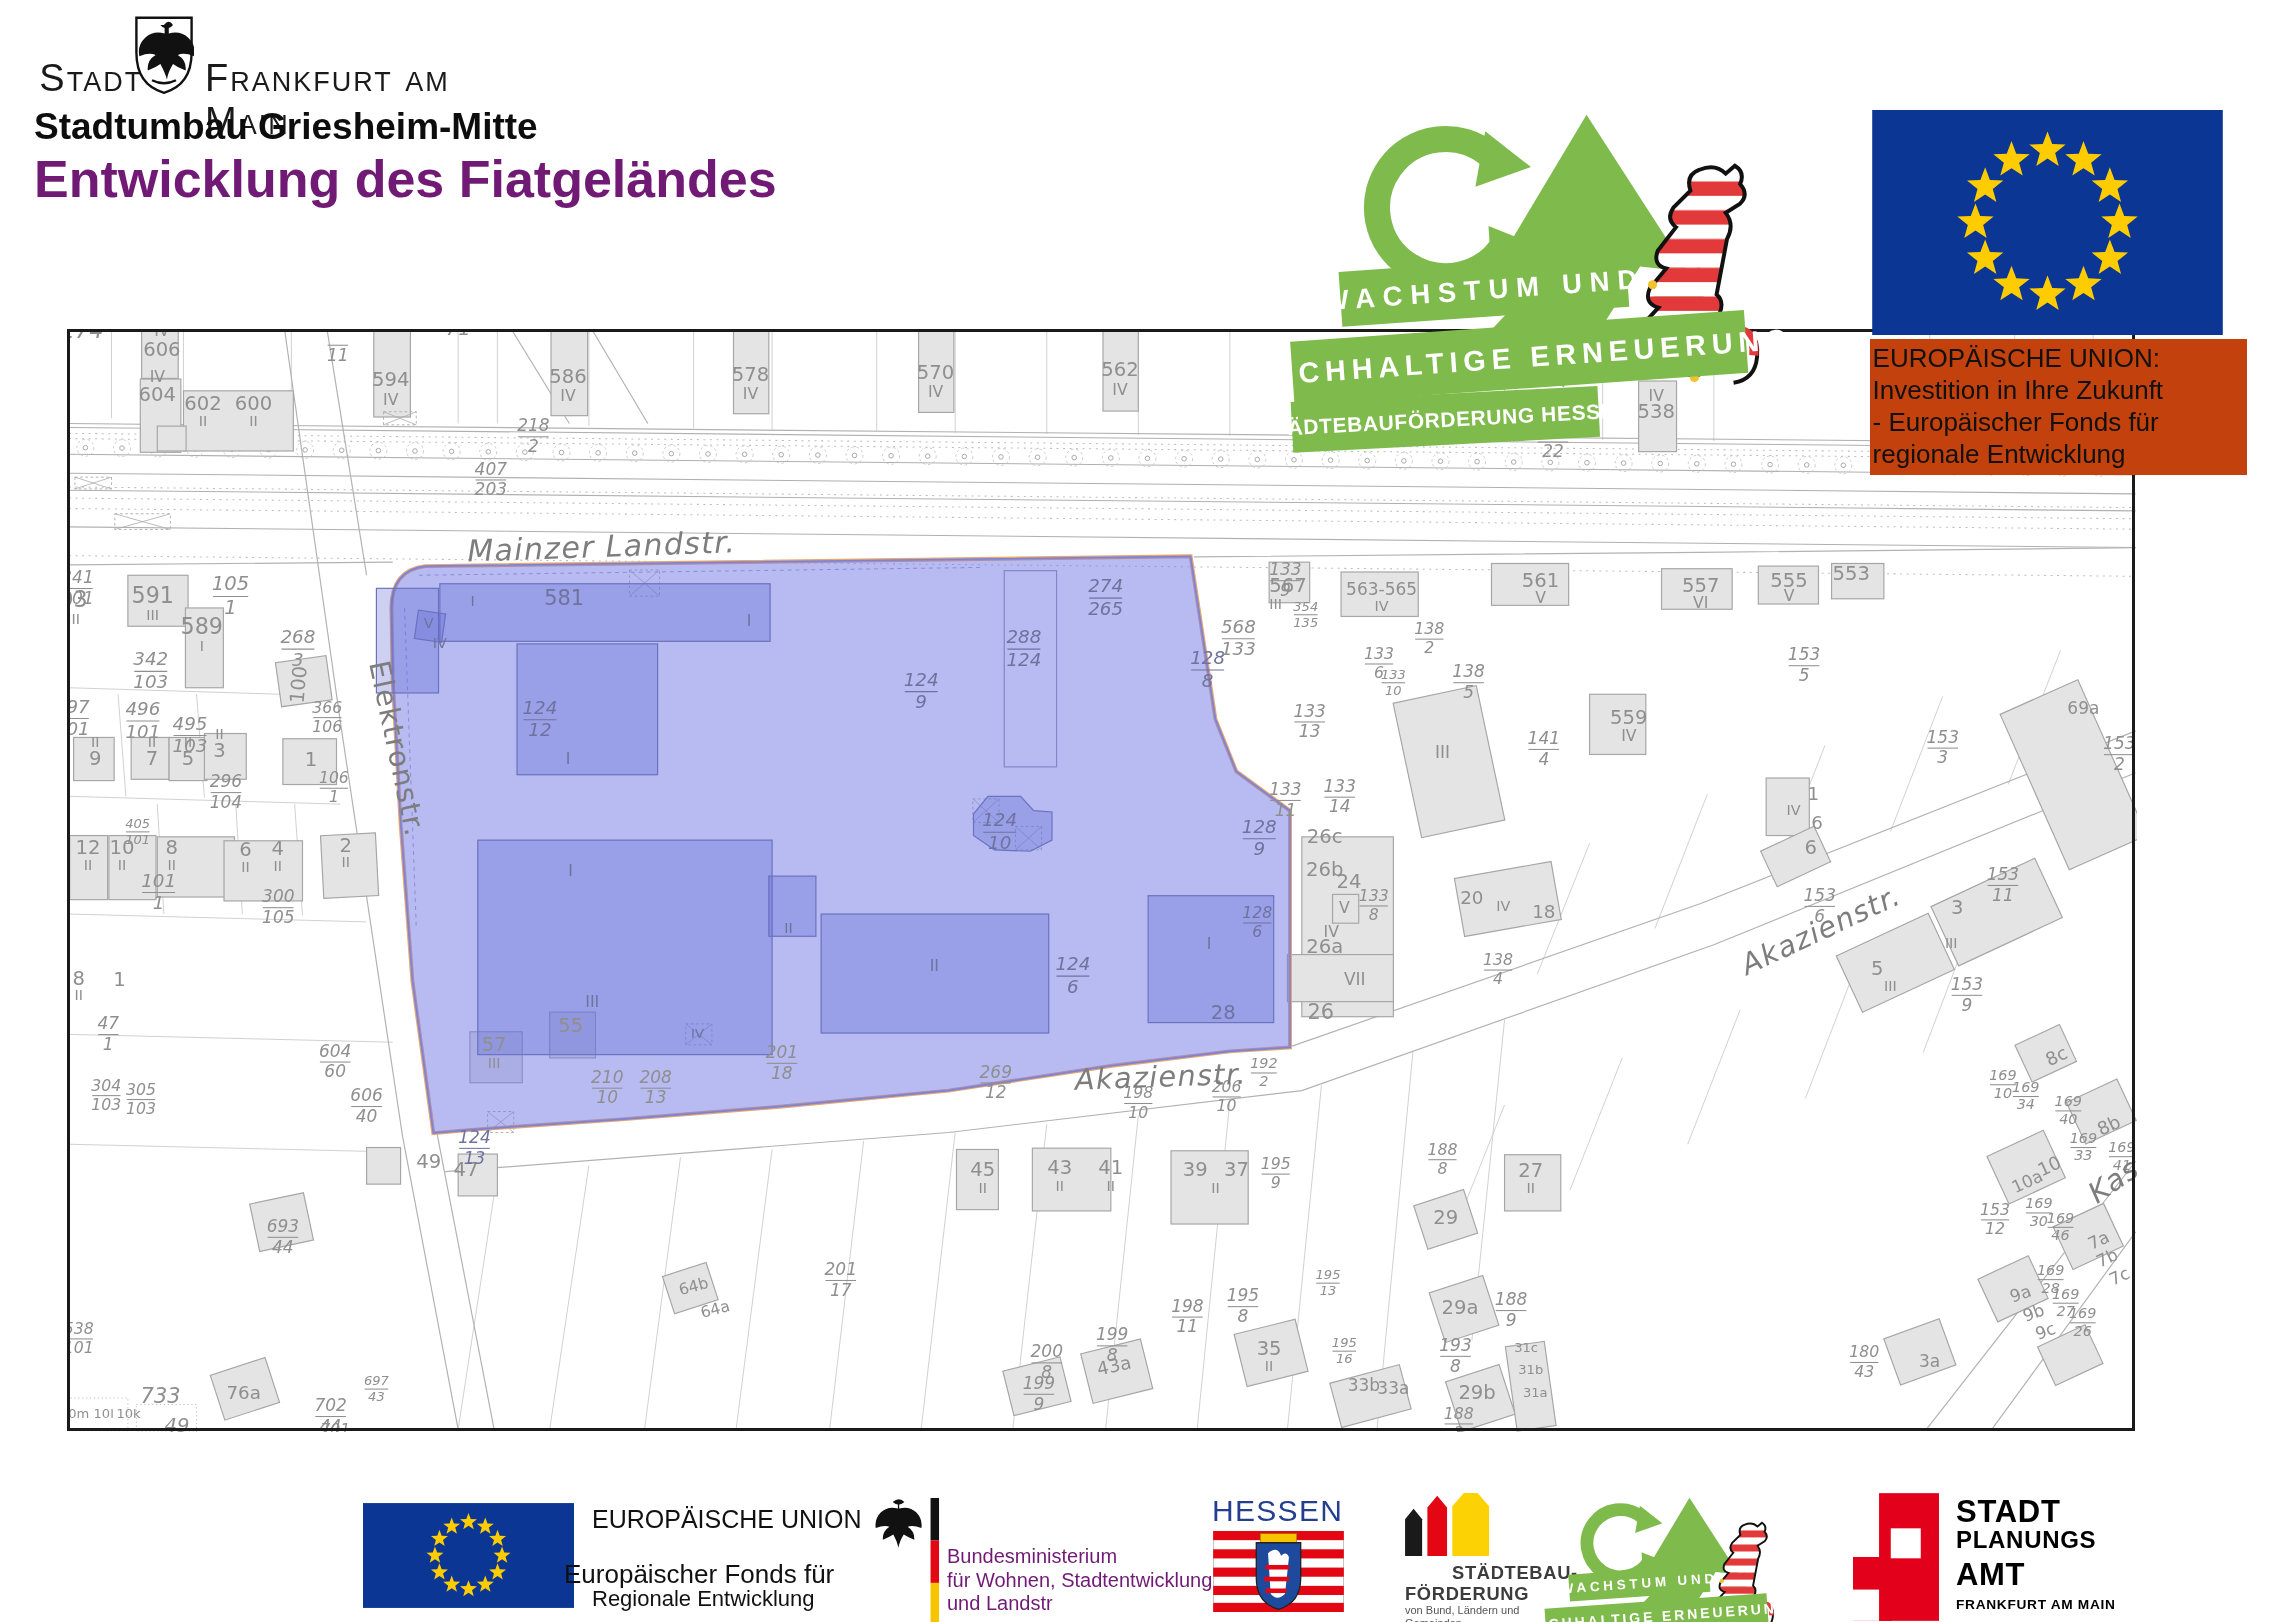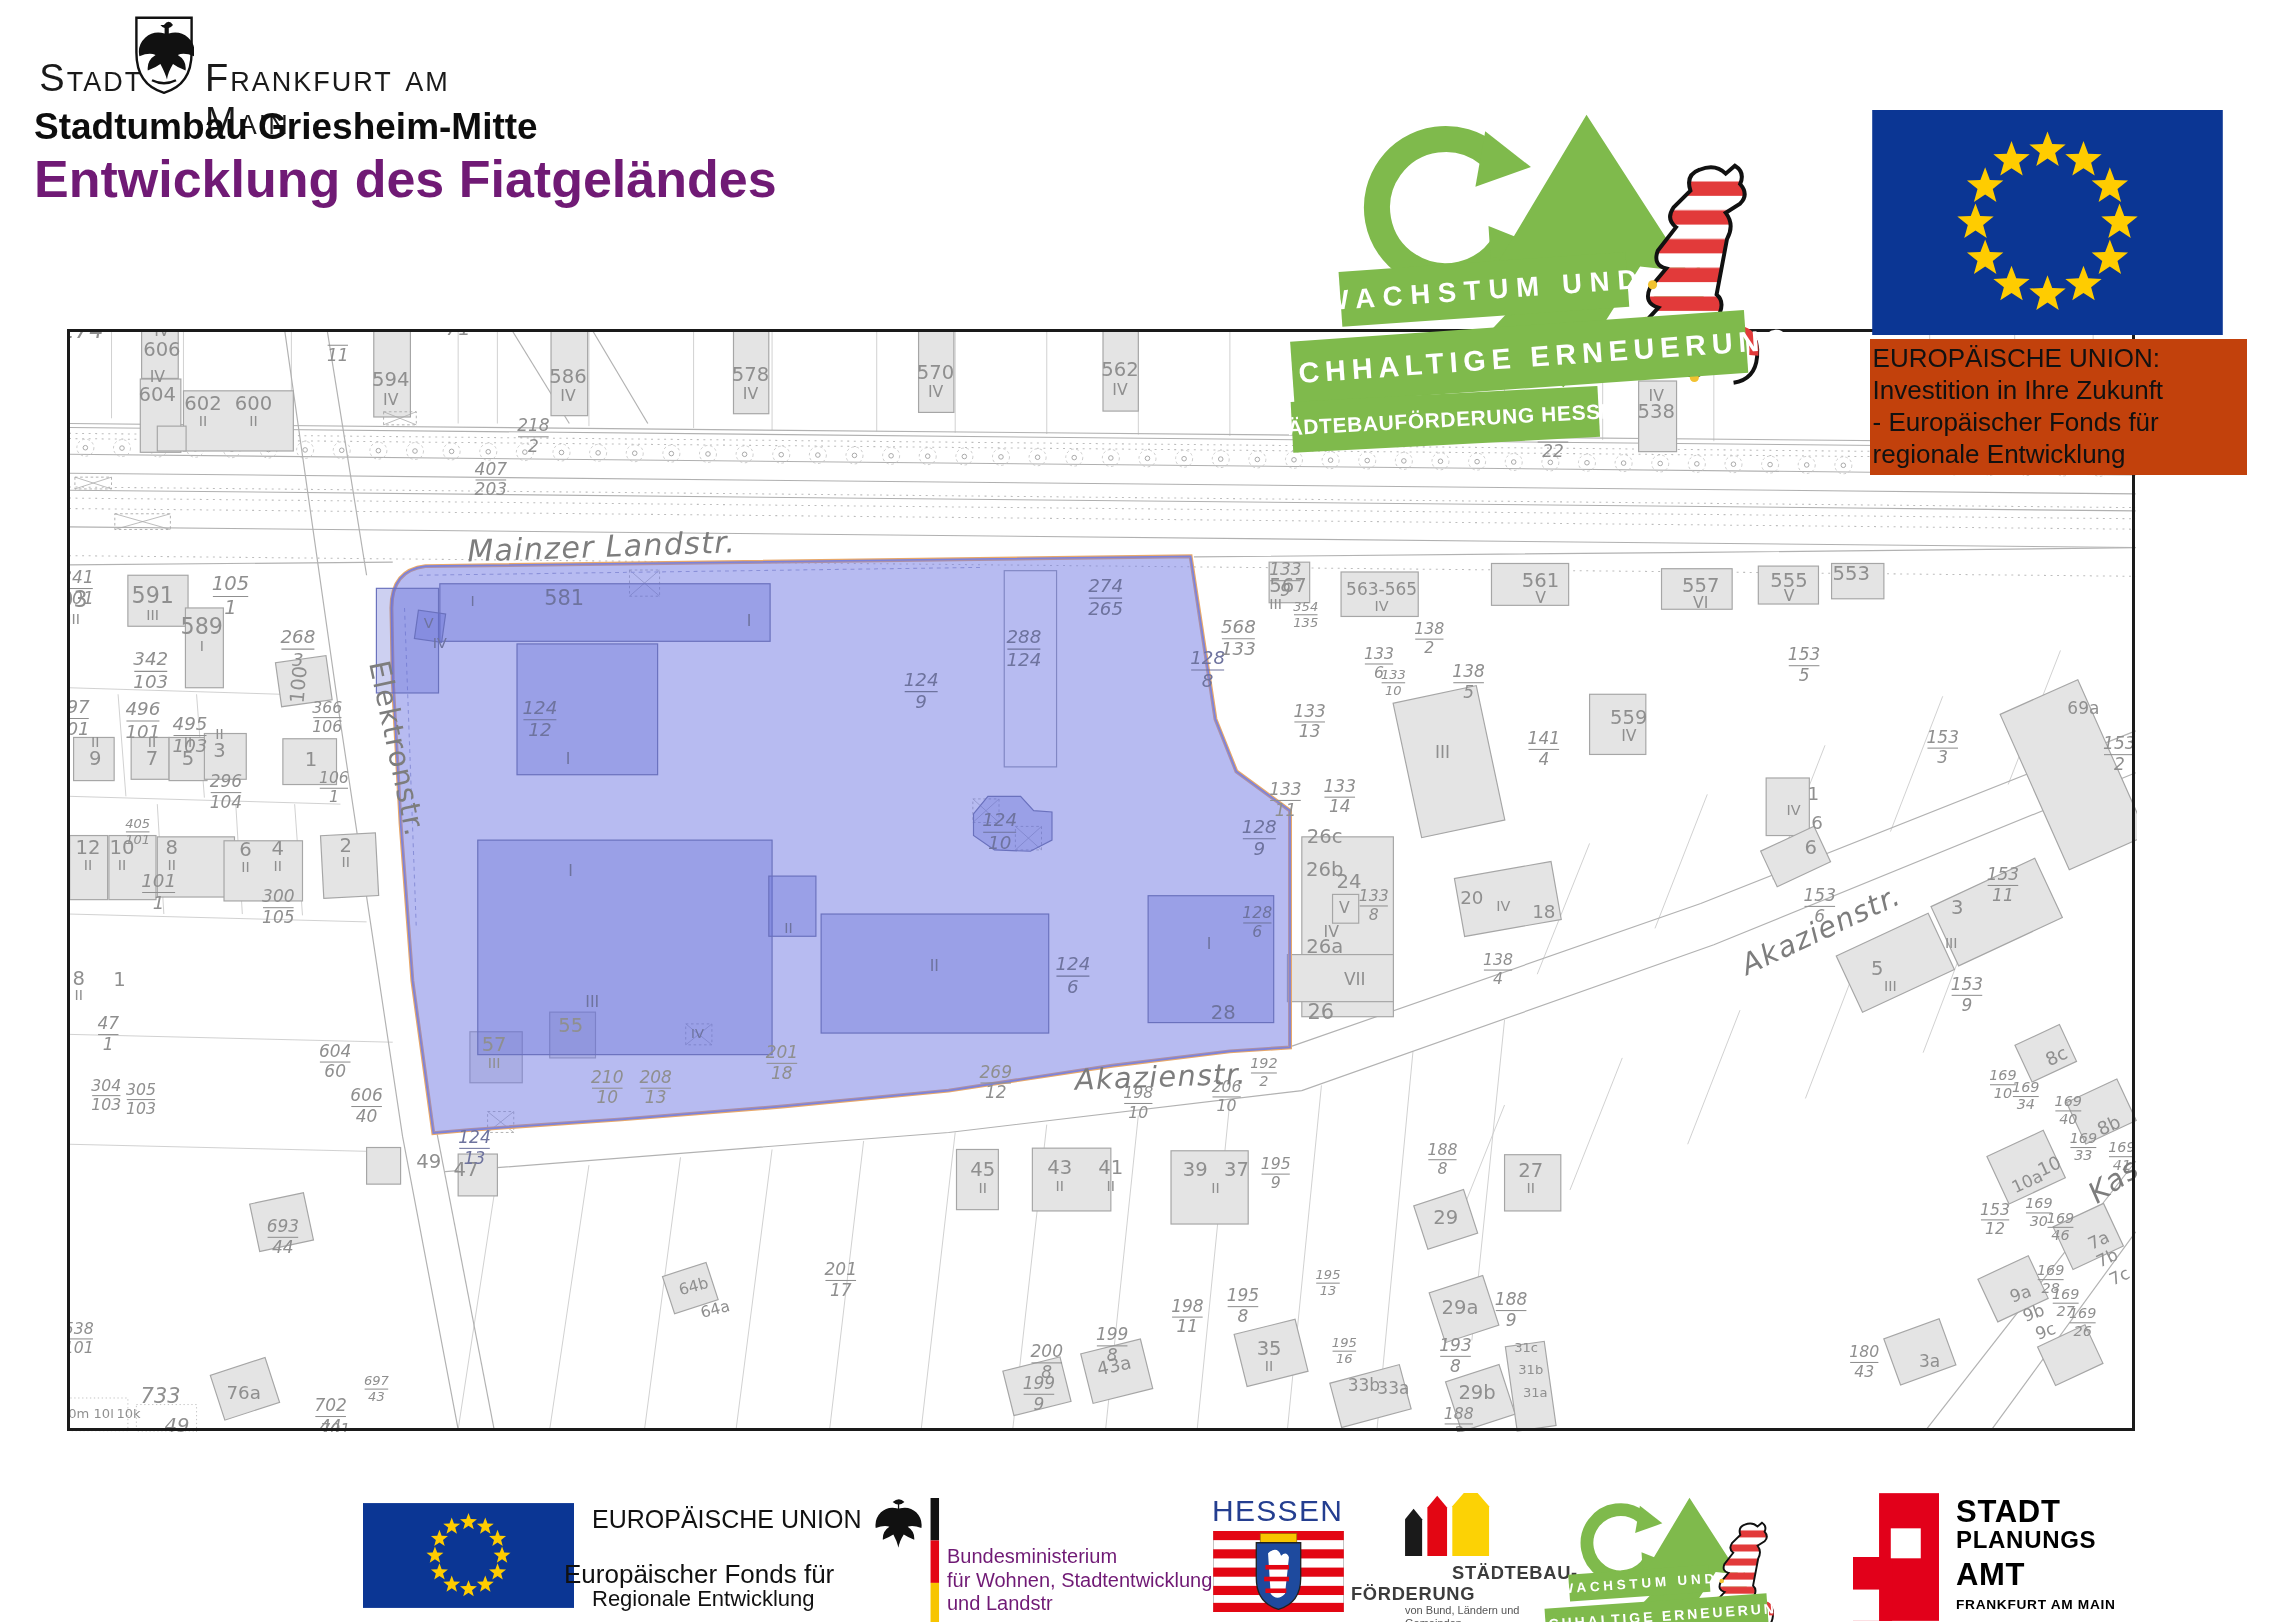--- a/index.html
+++ b/index.html
@@ -23,21 +23,21 @@
   #f-eu-flag{left:363px;top:1503px;}
   #f-eu-t1{left:592px;top:1505px;font-size:25px;}
   #f-eu-t2{left:564px;top:1559px;font-size:26px;}
   #f-eu-t3{left:592px;top:1586px;font-size:22px;}
   #f-bund{left:873px;top:1498px;}
   #f-bund-text{left:947px;top:1501px;font-size:20px;line-height:23.6px;color:#701a75;margin-top:44px;}
   #f-hessen-t{left:1212px;top:1494px;font-size:30px;color:#243e90;letter-spacing:1.3px;}
   #f-hessen-arms{left:1213px;top:1531px;}
   #f-staed{left:1405px;top:1493px;}
   #f-staed-t1{left:1405px;top:1562px;font-size:18.3px;font-weight:bold;color:#3c3c3c;letter-spacing:0.7px;margin-left:47px;}
-  #f-staed-t2{left:1351px;top:1583px;font-size:18.3px;font-weight:bold;color:#3c3c3c;letter-spacing:0.7px;}
+  #f-staed-t2{left:1405px;top:1583px;font-size:18.3px;font-weight:bold;color:#3c3c3c;letter-spacing:0.7px;}
   #f-staed-s1{left:1405px;top:1604px;font-size:11px;color:#555;text-align:right;}
   #f-staed-s2{left:1405px;top:1617px;font-size:11px;color:#555;}
   #f-spa-icon{left:1853px;top:1493px;}
   .spa-line{font-weight:bold;letter-spacing:0.7px;}
   #f-spa-t1{left:1956px;top:1494px;font-size:31px;}
   #f-spa-t2{left:1956px;top:1526px;font-size:24px;}
   #f-spa-t3{left:1956px;top:1557px;font-size:31px;}
   #f-spa-sub{left:1956px;top:1597px;font-size:13.7px;font-weight:bold;}
 </style>
 </head>

